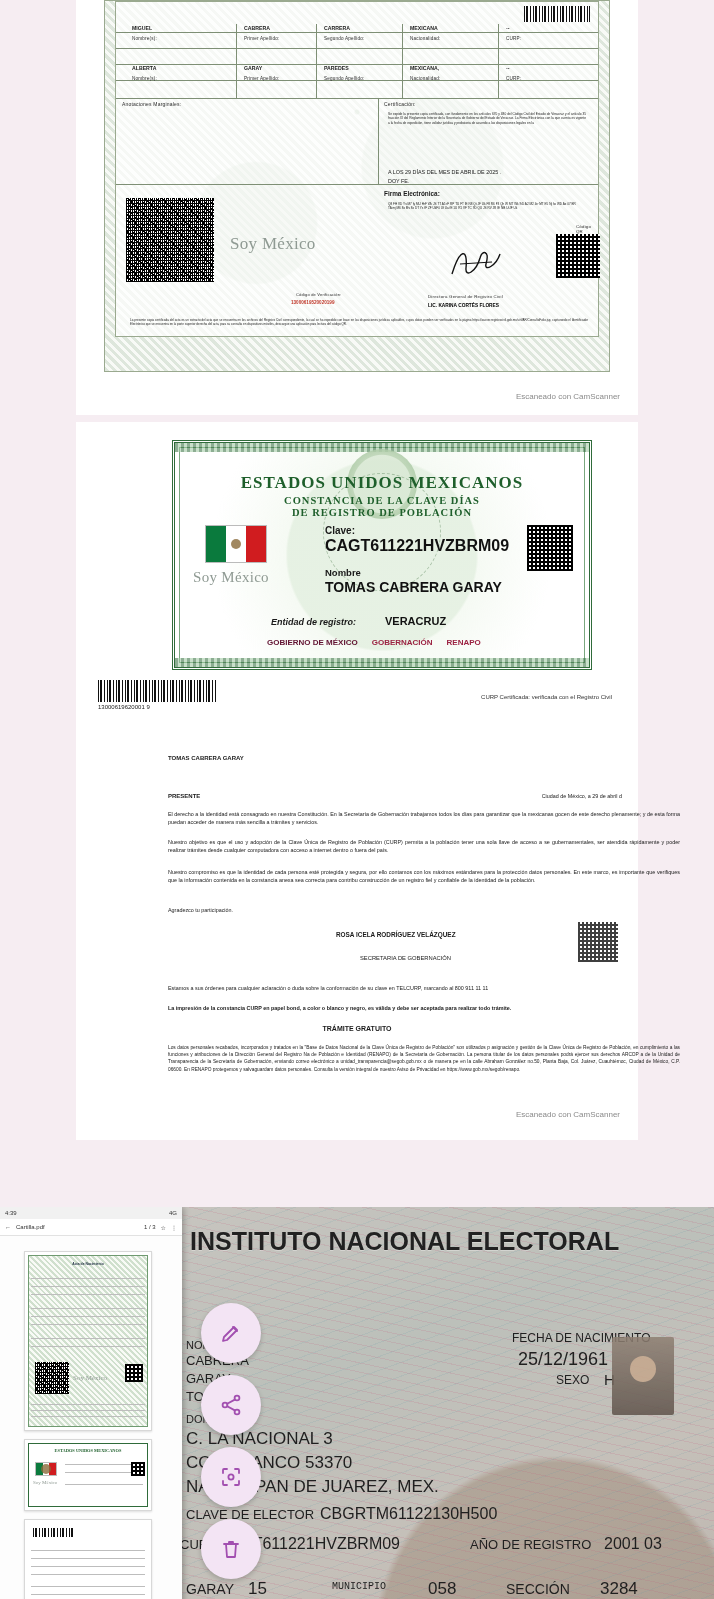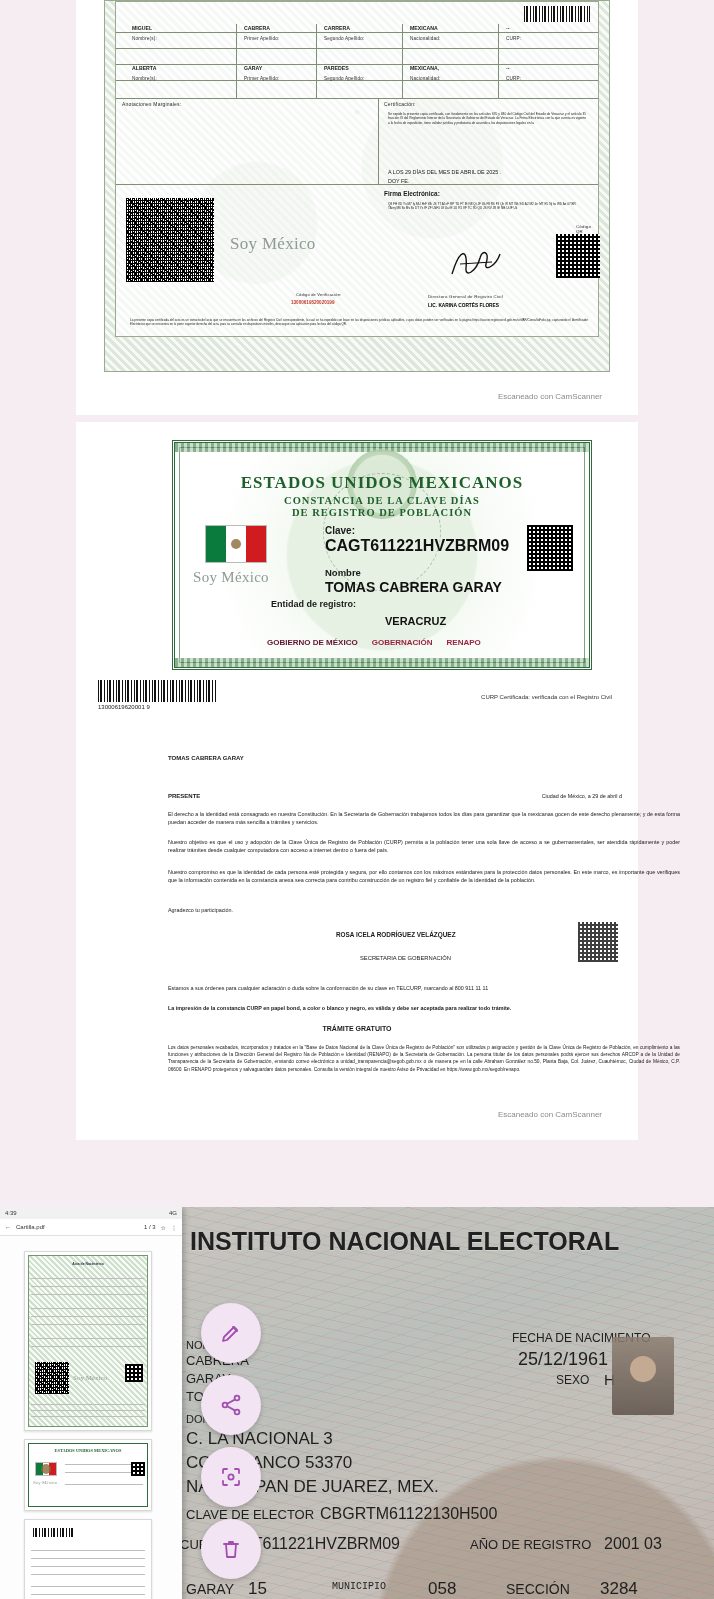--- a/index.html
+++ b/index.html
@@ -60,21 +60,21 @@
       repeating-linear-gradient(0deg,#000 0 1px,transparent 1px 3px),
       repeating-linear-gradient(90deg,#000 0 1px,transparent 1px 2px),
       repeating-linear-gradient(45deg,#000 0 1px,transparent 1px 4px);
   }
   .soymex {
     font-family:"Liberation Serif", serif;
     color:#8f9a93; font-size:17px; letter-spacing:.3px;
   }
   .tiny { font-size:4.4px; line-height:1.35; color:#222; }
   .camscanner {
-    position:absolute; right:36px; font-size:8px; color:#8a8a8a;text-align:center;
+    position:absolute; right:18px; font-size:8px; color:#8a8a8a;text-align:center;
   }
 
   
   #page2 { left:76px; top:422px; width:562px; height:718px; }
   .curp-card {
     position:absolute; left:96px; top:18px; width:420px; height:230px;
     border:3px double #2f6b3a;
     background:
       radial-gradient(circle at 50% 50%, rgba(210,230,205,.55) 0 40%, rgba(236,245,232,.5) 41%, #ffffff 72%);
     overflow:hidden;
@@ -297,21 +297,21 @@
 
     <div class="flag" style="left:30px; top:82px;"></div>
     <div class="soymex" style="position:absolute; left:18px; top:126px; font-size:15px;">Soy México</div>
 
     <div style="position:absolute; left:150px; top:82px; font-size:10px; font-weight:bold; color:#1a1a1a;">Clave:</div>
     <div style="position:absolute; left:150px; top:94px; font-size:16px; font-weight:bold; color:#111;">CAGT611221HVZBRM09</div>
 
     <div style="position:absolute; left:150px; top:124px; font-size:9.5px; font-weight:bold; color:#1a1a1a;">Nombre</div>
     <div style="position:absolute; left:150px; top:136px; font-size:14px; font-weight:bold; color:#111;">TOMAS CABRERA GARAY</div>
 
-    <div style="position:absolute; left:96px; top:156px; font-size:9px; font-weight:bold; color:#1a1a1a;">Entidad de registro:</div>
+    <div style="position:absolute; left:96px; top:174px; font-size:9px; font-weight:bold; color:#1a1a1a;font-style:italic;">Entidad de registro:</div>
     <div style="position:absolute; left:210px; top:172px; font-size:11px; font-weight:bold; color:#111;">VERACRUZ</div>
 
     <div class="qr" style="position:absolute; right:16px; top:82px; width:46px; height:46px;"></div>
 
     <div style="position:absolute; left:92px; top:196px; display:flex; align-items:center; gap:14px;">
       <span class="mexlogo">GOBIERNO DE MÉXICO</span>
       <span class="mexlogo" style="color:#9b2242;">GOBERNACIÓN</span>
       <span class="mexlogo" style="color:#9b2242;">RENAPO</span>
     </div>
   </div>

